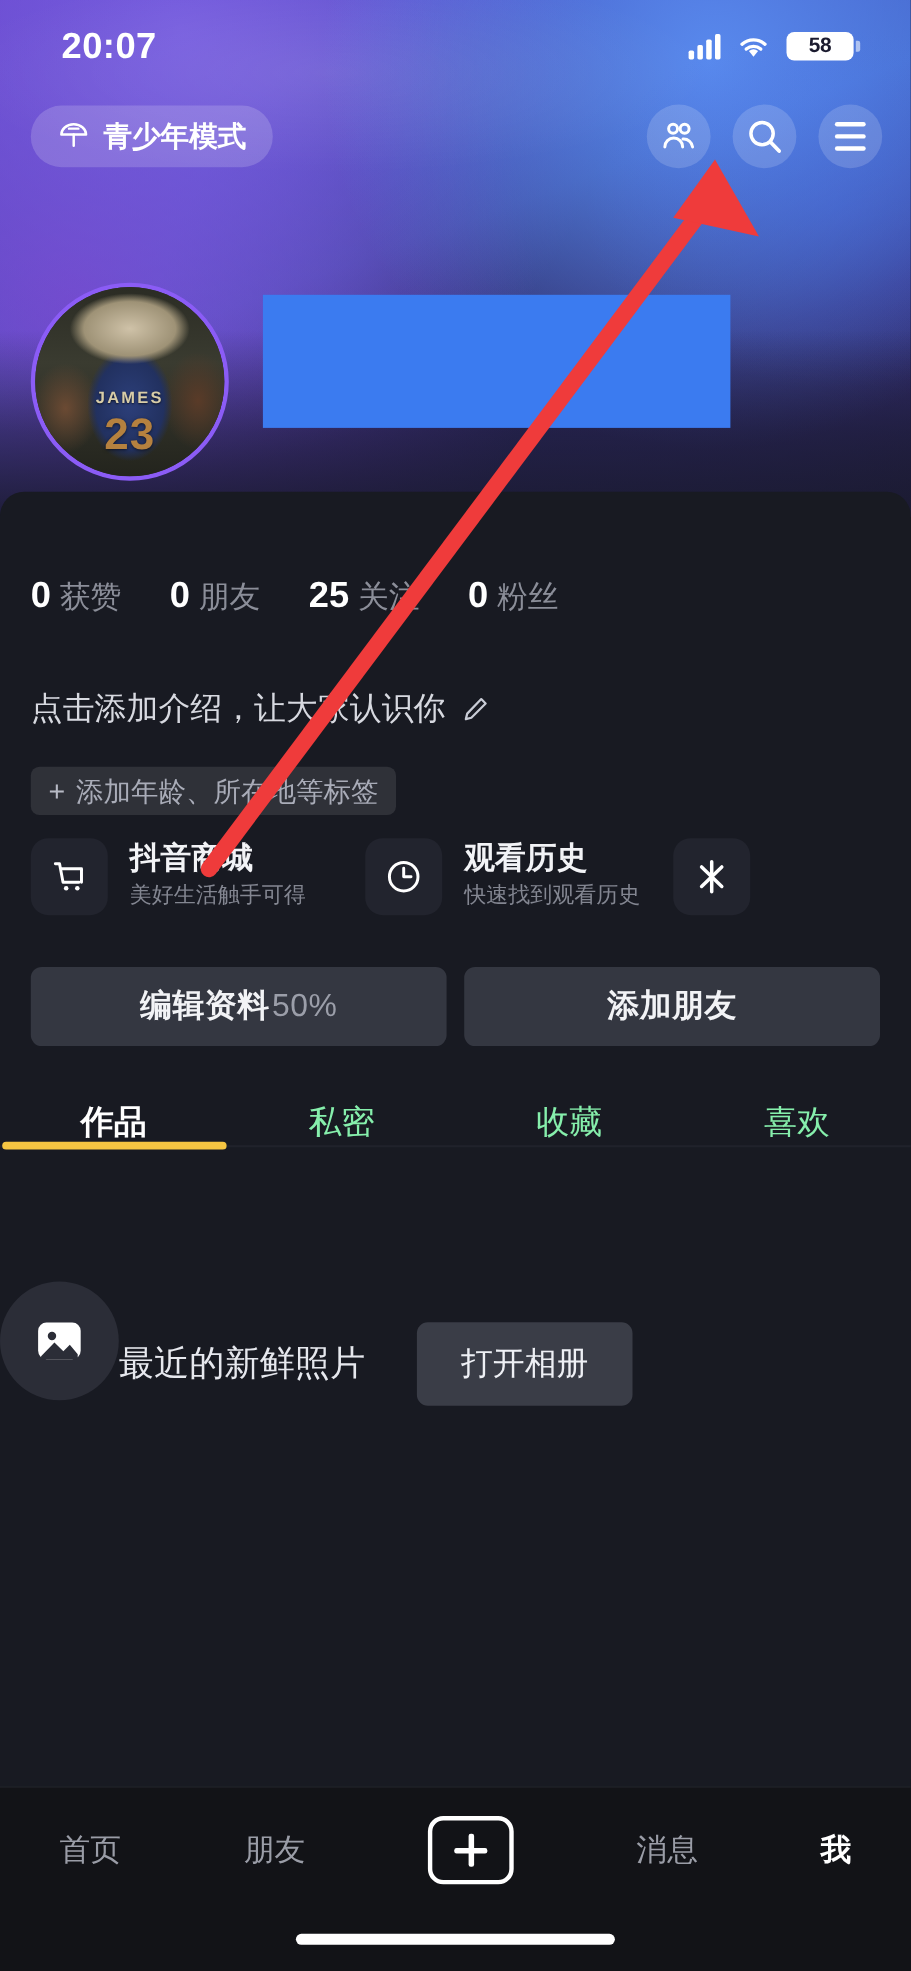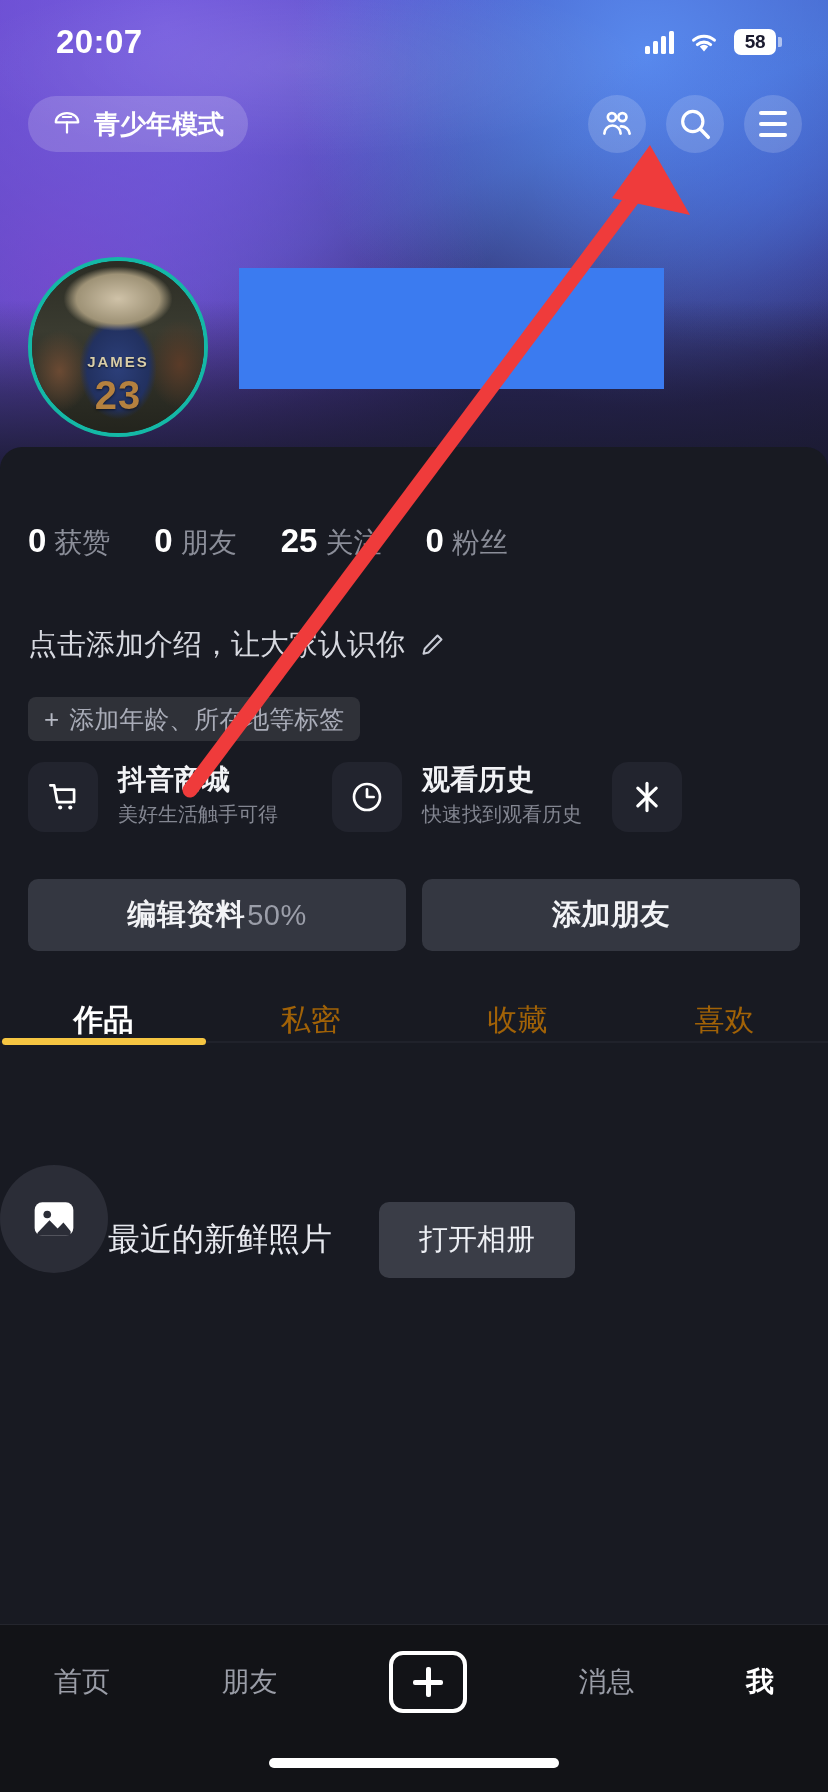--- a/index.html
+++ b/index.html
@@ -43,21 +43,21 @@
   }
   .clock{font-size:33px;font-weight:600;letter-spacing:.4px;}
   .status-right{display:flex;align-items:center;gap:14px;}
   .bars{display:flex;align-items:flex-end;gap:3px;height:24px;}
   .bars i{display:block;width:5px;background:#fff;border-radius:1.5px;}
   .bars i:nth-child(1){height:8px}
   .bars i:nth-child(2){height:13px}
   .bars i:nth-child(3){height:18px}
   .bars i:nth-child(4){height:23px}
   .battery{
-    position:relative;width:42px;height:26px;border-radius:7px;background:#fff;
+    position:relative;width:61px;height:26px;border-radius:7px;background:#fff;
     display:flex;align-items:center;justify-content:center;
   }
   .battery span{font-size:19px;font-weight:700;color:#1a1a2e;letter-spacing:-.3px;}
   .battery:after{
     content:"";position:absolute;right:-6px;top:8px;width:4px;height:10px;
     background:rgba(255,255,255,.55);border-radius:0 2px 2px 0;
   }
 
   
   .topbar{
@@ -74,21 +74,21 @@
   .circle-btn{
     width:58px;height:58px;border-radius:50%;background:rgba(255,255,255,.16);
     display:flex;align-items:center;justify-content:center;
   }
   .hamb{display:flex;flex-direction:column;gap:7px;}
   .hamb i{display:block;width:28px;height:4px;background:#fff;border-radius:2px;}
 
   
   .avatar-wrap{
     position:absolute;left:28px;top:257px;width:180px;height:180px;z-index:5;
-    border-radius:50%;border:4px solid #14b8a6;box-sizing:border-box;overflow:hidden;
+    border-radius:50%;border:4px solid #8b5cf6;box-sizing:border-box;overflow:hidden;
     background:#2a2a30;
   }
   .avatar-img{
     position:absolute;inset:0;
     background:
       radial-gradient(ellipse 44% 26% at 50% 22%, #cfc2a8 0%, #9e9276 55%, rgba(120,110,88,0) 72%),
       radial-gradient(ellipse 30% 40% at 50% 62%, #2c3f7a 0%, #223160 60%, rgba(30,42,86,0) 75%),
       radial-gradient(ellipse 26% 34% at 16% 64%, #6b4a33 0%, rgba(90,60,40,0) 70%),
       radial-gradient(ellipse 26% 36% at 86% 60%, #5a3b28 0%, rgba(80,52,34,0) 72%),
       linear-gradient(180deg,#2b2c24 0%,#3a3b30 40%,#23241d 100%);
@@ -160,21 +160,21 @@
     color:#f2f3f6;font-size:29px;font-weight:600;letter-spacing:.5px;
   }
   .btn .pct{color:#9b9ea9;font-weight:400;margin-left:2px;}
 
   
   .tabs{
     position:absolute;left:0;top:976px;width:828px;height:88px;z-index:5;
     display:flex;align-items:center;
   }
   .tab{
-    flex:1;text-align:center;color:#a16207;font-size:30px;position:relative;
+    flex:1;text-align:center;color:#86efac;font-size:30px;position:relative;
   }
   .tab.active{color:#fff;font-weight:700;}
   .tab-underline{
     position:absolute;left:2px;top:1038px;width:204px;height:7px;border-radius:4px;
     background:#f5c542;z-index:6;
   }
   .tab-divider{
     position:absolute;left:0;top:1041px;width:828px;height:2px;background:#20222b;z-index:5;
   }
 

